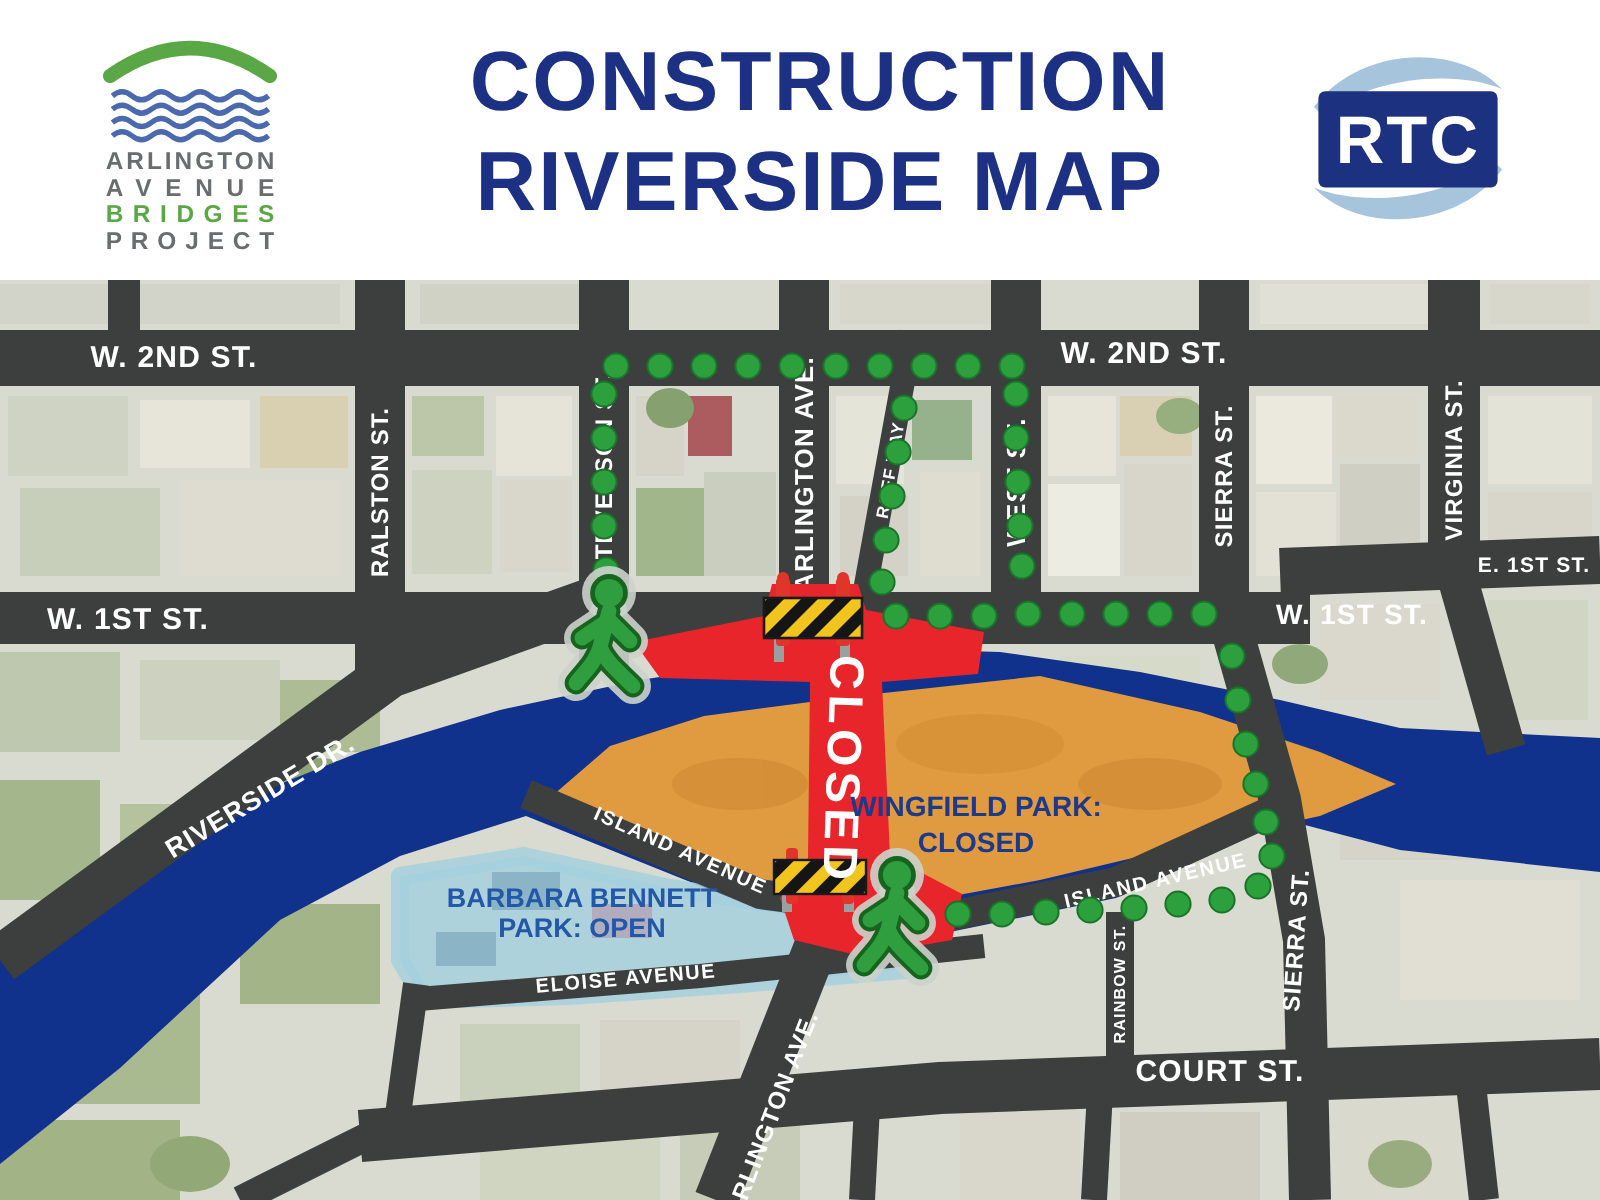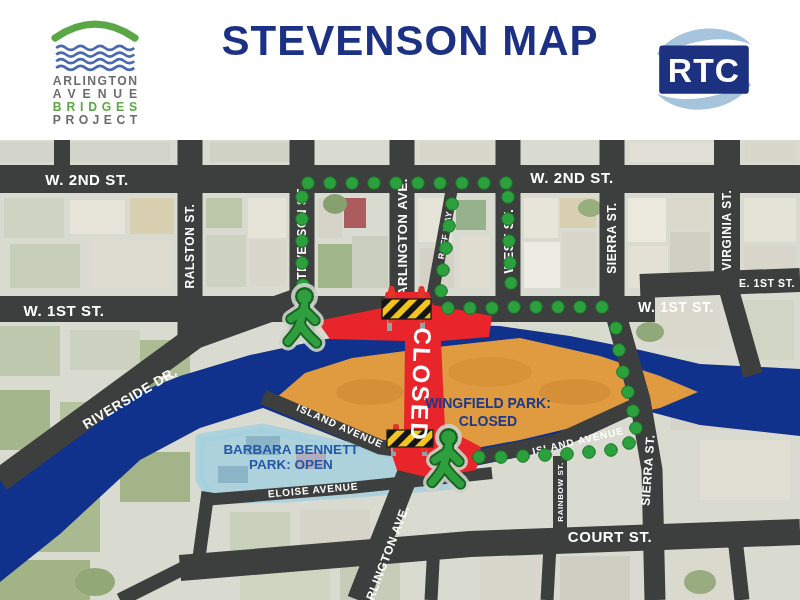--- a/index.html
+++ b/index.html
@@ -28,21 +28,22 @@
         <path d="M15,48 q4.4,-3.6 8.8,0 t8.8,0 t8.8,0 t8.8,0 t8.8,0 t8.8,0 t8.8,0 t8.8,0"></path>
         <path d="M15,54 q4.4,-3.6 8.8,0 t8.8,0 t8.8,0 t8.8,0 t8.8,0 t8.8,0 t8.8,0 t8.8,0"></path>
       </g>
       <text x="12" y="69" font-size="11" font-weight="bold" fill="#6a6c6e" textLength="76" lengthAdjust="spacing">ARLINGTON</text>
       <text x="12" y="81" font-size="11" font-weight="bold" fill="#6a6c6e" textLength="76" lengthAdjust="spacing">AVENUE</text>
       <text x="12" y="93" font-size="11" font-weight="bold" fill="#5aa746" textLength="76" lengthAdjust="spacing">BRIDGES</text>
       <text x="12" y="105" font-size="11" font-weight="bold" fill="#6a6c6e" textLength="76" lengthAdjust="spacing">PROJECT</text>
     </svg>
 
     <div class="title">
-      <div>STEVENSON MAP</div>
+      <div>CONSTRUCTION</div>
+      <div>RIVERSIDE MAP</div>
     </div>
 
     <svg class="rtc-svg" width="112" height="112" viewBox="0 0 100 100">
       <path d="M8,37 C28,10 72,8 92,29 C70,20 32,24 12,41 Z" fill="#a6c4dc"></path>
       <path d="M92,65 C72,92 28,94 8,73 C30,82 68,78 88,61 Z" fill="#a6c4dc"></path>
       <rect x="10" y="30" width="80" height="43" rx="3" fill="#1c3180"></rect>
       <text x="50" y="52.5" font-size="30" font-weight="bold" fill="#ffffff" text-anchor="middle" dominant-baseline="central" letter-spacing="1">RTC</text>
     </svg>
   </div>
 

